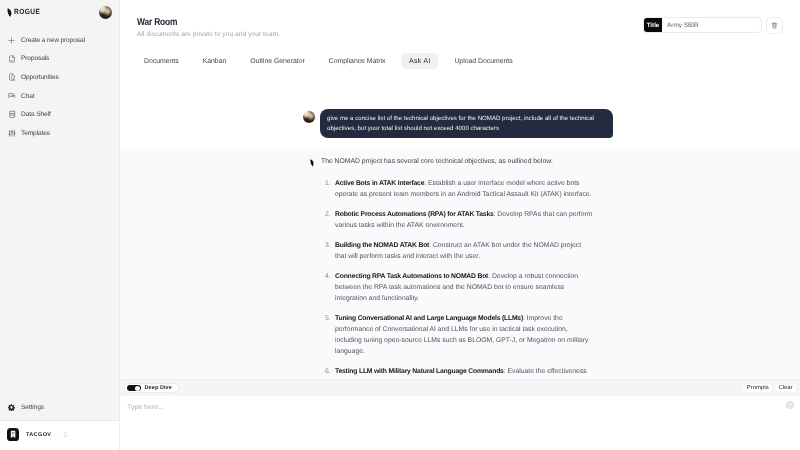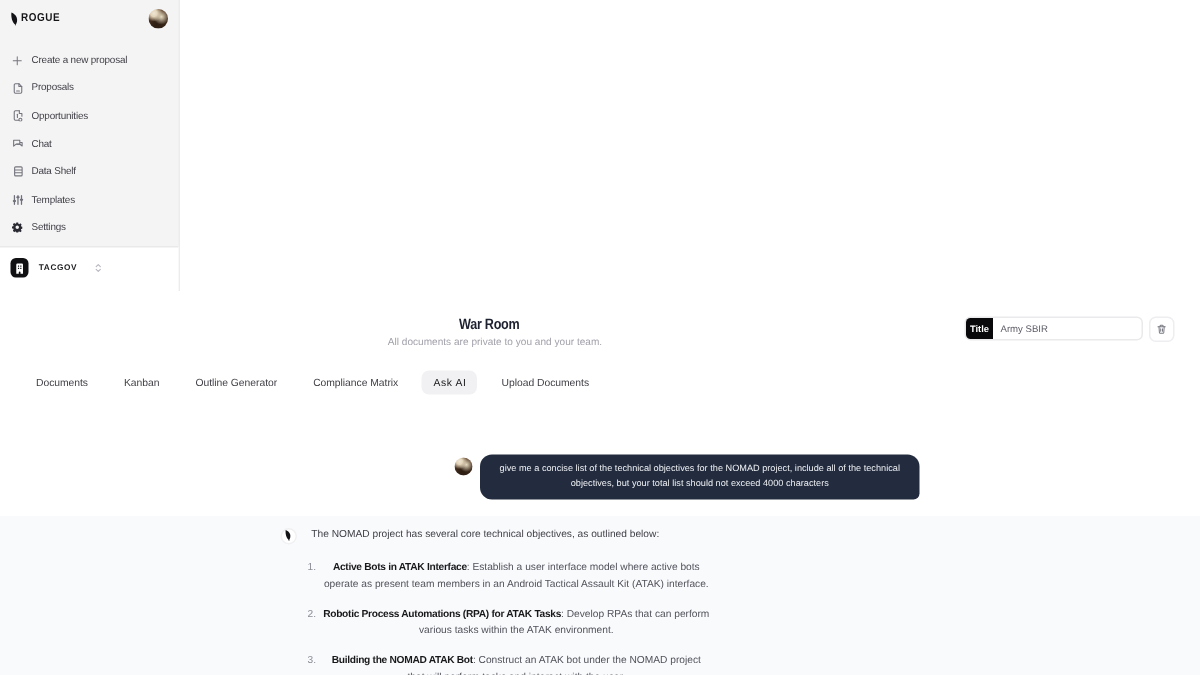--- a/index.html
+++ b/index.html
@@ -3,21 +3,21 @@
 <meta charset="utf-8">
 <style>
   * { box-sizing: border-box; }
   html, body { margin:0; padding:0; }
   body {
     width:800px; height:450px; overflow:hidden;
     font-family:"Liberation Sans", sans-serif;
     background:#ffffff; color:#18181b;
     -webkit-font-smoothing:antialiased; text-rendering:geometricPrecision;
   }
-  .app { display:flex; width:800px; height:438px;flex-direction:column; }
+  .app { display:flex; width:800px; height:438px; }
 
   
   .sidebar {
     width:120px; height:450px; background:#f4f4f5;
     border-right:1px solid #ececee;
     display:flex; flex-direction:column; position:relative;
   }
   .sb-top { height:24px; display:flex; align-items:center; justify-content:space-between; padding:0 7px 0 7px;}
   .logo { display:flex; align-items:center; gap:0; }
   .logo-mark { width:5.6px; height:9.2px; display:block; margin-right:1.2px; margin-top:.4px;}
@@ -38,21 +38,21 @@
   .sb-bottom { padding-bottom:3px; }
   .sb-foot {
     border-top:1px solid #e9e9eb; background:#ffffff;
     height:30px; display:flex; align-items:center; gap:0; padding-left:6.6px; padding-bottom:2px;
   }
   .org-badge { width:12.8px; height:12.8px; border-radius:3.6px; background:#111114; display:flex; align-items:center; justify-content:center; flex:none; margin-right:6.5px;}
   .org-name { font-size:5.5px; font-weight:700; letter-spacing:.4px; color:#1b1b1f;}
   .org-chev { margin-left:11px; display:flex; align-items:center;}
 
   
-  .main { flex:1; height:450px; display:flex; flex-direction:column; background:#ffffff; position:relative;text-align:center;}
+  .main { flex:1; height:450px; display:flex; flex-direction:column; background:#ffffff; position:relative;}
   .topbar { padding:12px 0 0 17px; display:flex; }
   .title-block { flex:1; }
   .room-title { font-size:10px; font-weight:700; color:#1d2130; letter-spacing:-.2px; display:inline-block; transform:scaleX(.84); transform-origin:left top; line-height:11px; height:11px;}
   .room-sub { font-size:6.7px; color:#a1a1ab; display:block; letter-spacing:.02px; line-height:9.5px;}
   .title-ctrl { display:flex; align-items:flex-start; gap:4px; padding-right:17px; padding-top:5px;}
   .title-input-wrap { display:flex; align-items:stretch; width:119px; height:16px; border:1px solid #eaeaec; border-radius:4px; overflow:hidden; background:#fff;}
   .title-tag { background:#09090b; color:#fff; font-size:6.2px; font-weight:700; display:flex; align-items:center; justify-content:center; width:18px; flex:none;}
   .title-val { flex:1; display:flex; align-items:center; padding-left:5px; font-size:6.4px; color:#5d5d67;}
   .trash-btn { width:17px; height:17px; border:1px solid #eeeef0; border-radius:4.5px; background:#fff; display:flex; align-items:center; justify-content:center; cursor:pointer; flex:none;}
 

